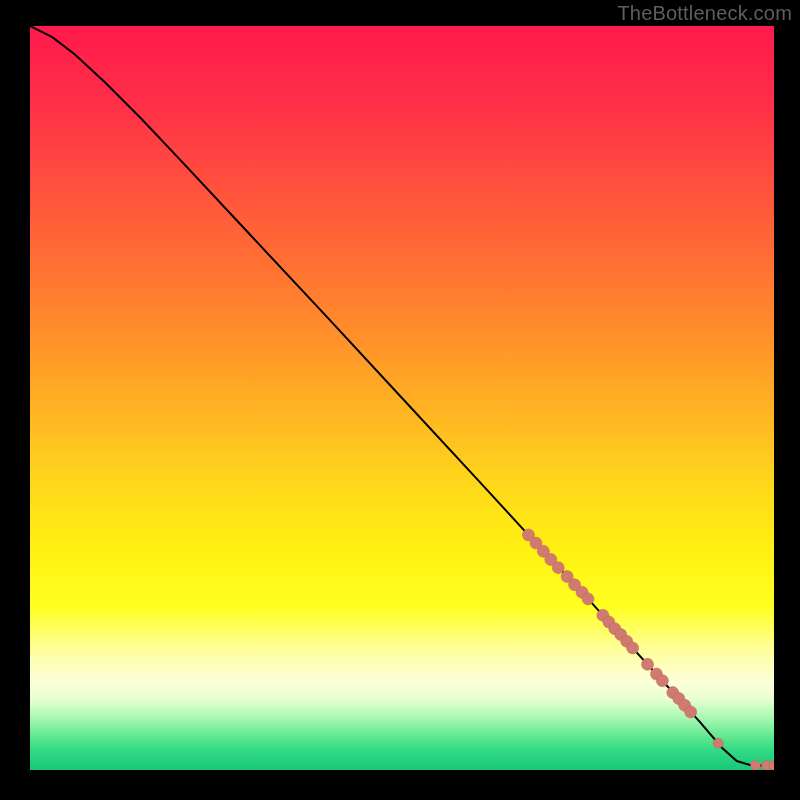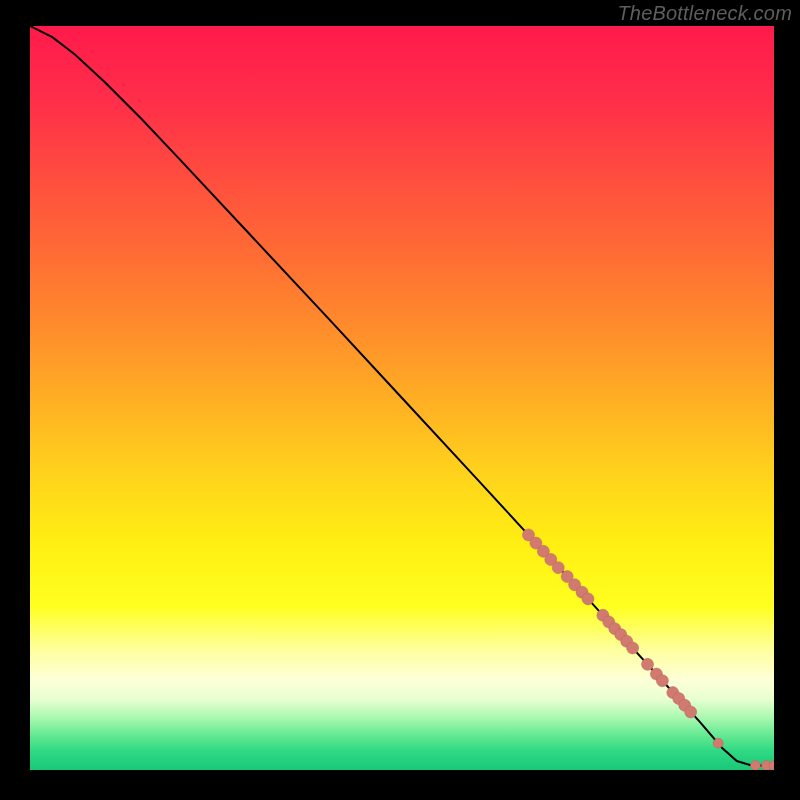--- a/index.html
+++ b/index.html
@@ -8,21 +8,20 @@
     width: 800px;
     height: 800px;
     background: #000;
     font-family: Arial, Helvetica, sans-serif;
   }
   .frame {
     position: relative;
     width: 800px;
     height: 800px;
     background: #000;
-    font-style: italic;
   }
   .watermark {
     position: absolute;
     top: 2px;
     right: 8px;
     color: #5e5e5e;
     font-size: 20px;
     font-weight: 500;
     letter-spacing: 0.2px;
   }

